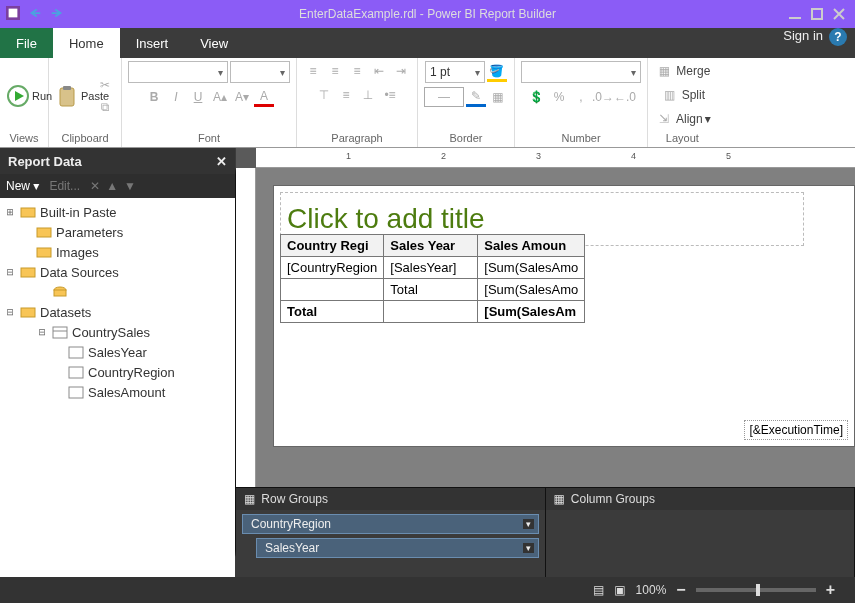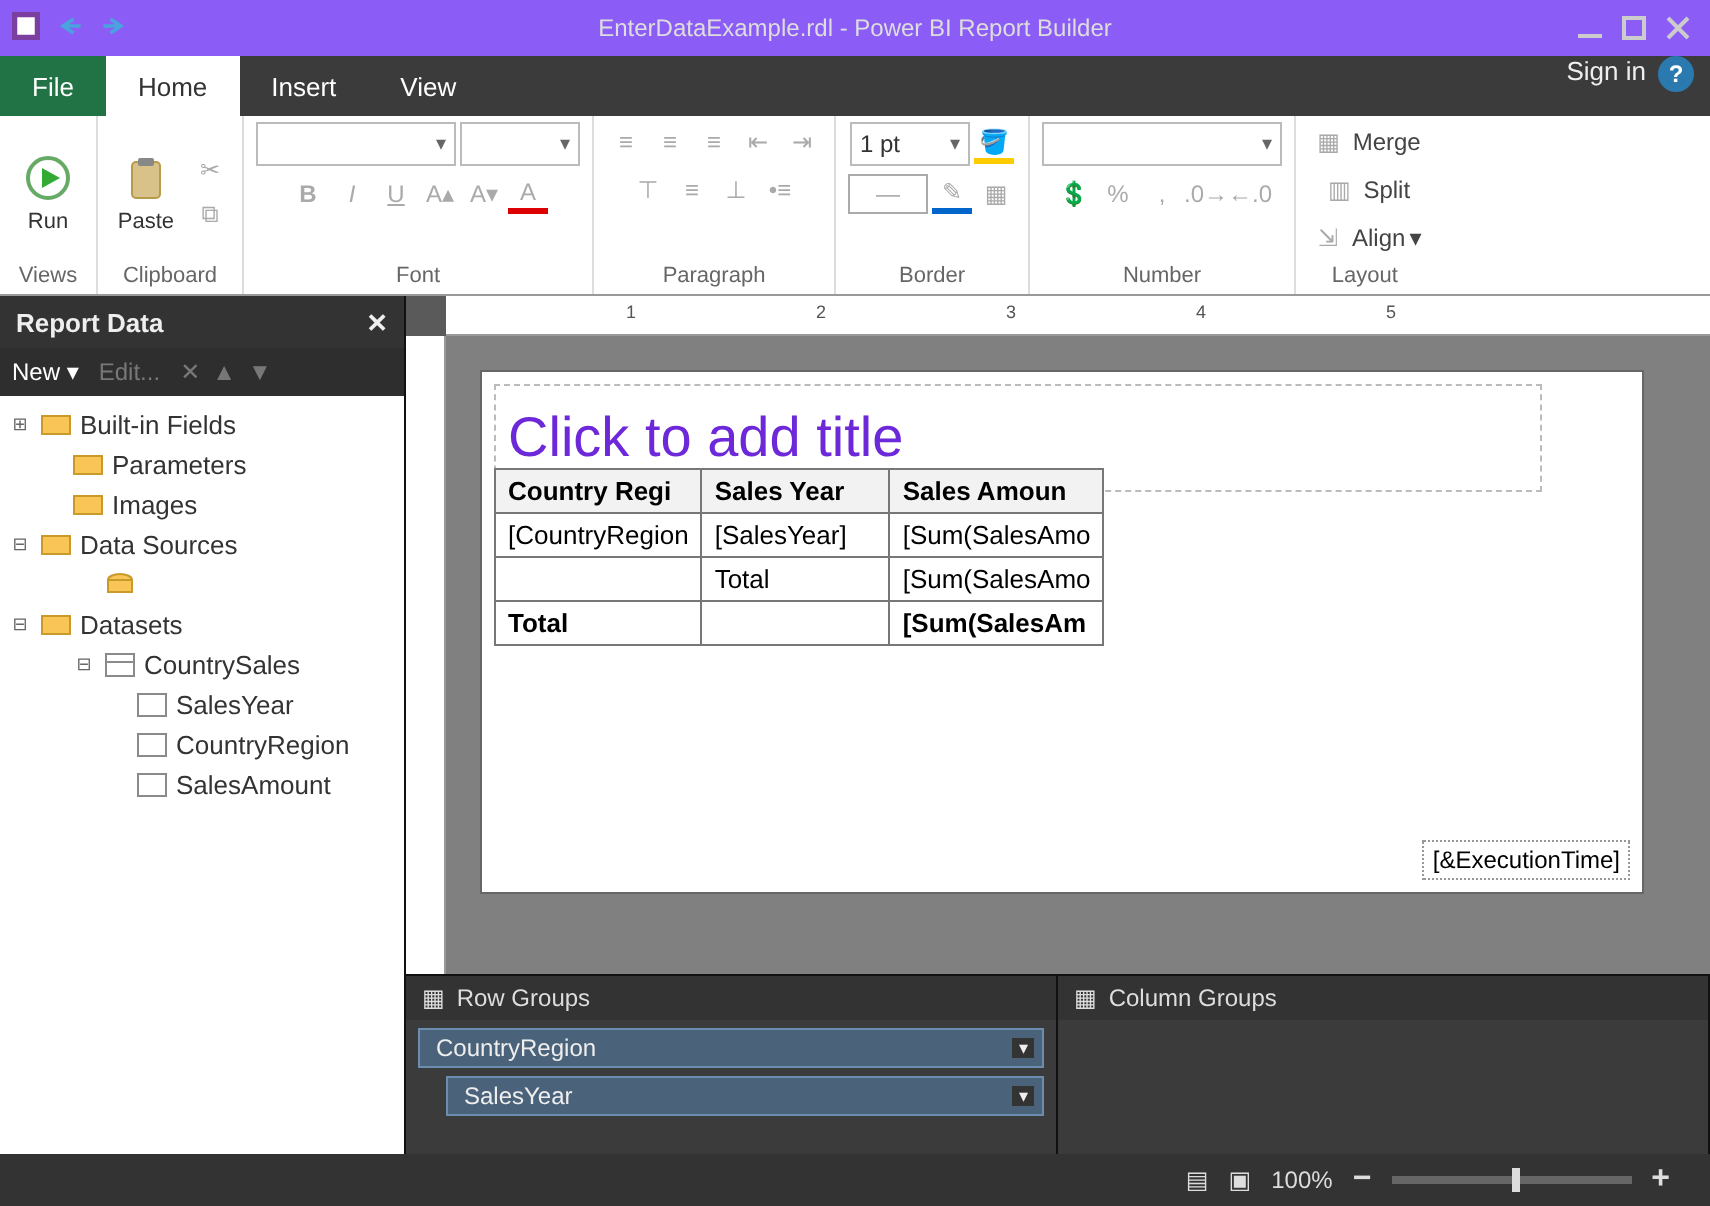--- a/index.html
+++ b/index.html
@@ -20,32 +20,32 @@
 .menubar .tab.active { background: #fff; color: #333; }
 .menubar .spacer { flex: 1; }
 .menubar .signin { color: #eee; font-size: 13px; padding: 0 8px; display: flex; gap: 6px; }
 .menubar .help-icon { width:18px;height:18px;border-radius:50%;background:#2a7ab0;color:#fff;display:flex;align-items:center;justify-content:center;font-size:12px;font-weight:bold;}
 
 
 .ribbon { height: 90px; background: #fff; display: flex; border-bottom: 1px solid #999; }
 .ribbon-group { border-right: 1px solid #ddd; display: flex; flex-direction: column; padding: 3px 6px 0 6px; }
 .ribbon-group .body { flex: 1; display: flex; align-items: center; gap: 4px; }
 .ribbon-group .label { text-align: center; font-size: 11px; color: #666; padding: 2px 0 3px 0; }
-.btn-lg { width: 36px; display: flex; flex-direction: column; align-items: center; gap: 2px; font-size: 11px; color: #333; cursor: pointer; }
+.btn-lg { width: 36px; display: flex; flex-direction: row; align-items: center; gap: 2px; font-size: 11px; color: #333; cursor: pointer; }
 .btn-lg .icon { width: 28px; height: 28px; display:flex;align-items:center;justify-content:center; }
 .btn-lg svg{width:24px;height:24px;}
 .btn-sm { width: 20px; height: 20px; display: flex; align-items: center; justify-content: center; font-size: 12px; color: #aaa; cursor:pointer;}
 .combo { height: 22px; min-width: 60px; border: 1px solid #bbb; background: #fff; font-size: 12px; display: flex; align-items: center; padding: 0 4px; color:#888; position:relative; }
 .combo::after{content:"▾"; position:absolute; right:4px; color:#666;font-size:10px;}
 .stack { display:flex; flex-direction:column; gap: 2px; }
 .row { display:flex; gap:2px; align-items:center;}
 
 
 .main { flex: 1; display: flex; min-height: 0; }
-.report-data { width: 203px; background: #333; color: #eee; display:flex; flex-direction:column; border-right:1px solid #111;}
+.report-data { width: 236px; background: #333; color: #eee; display:flex; flex-direction:column; border-right:1px solid #111;border-radius:27px;}
 .report-data .header { height: 26px; background: #333; display:flex; align-items:center; padding:0 8px; font-size:13px; font-weight:600; color:#eee; justify-content:space-between;}
 .report-data .header .close{cursor:pointer;font-weight:bold;}
 .report-data .toolbar { height: 24px; background: #2e2e2e; display:flex; align-items:center; padding: 0 6px; gap:10px; font-size:12px; }
 .report-data .toolbar .new{color:#fff;}
 .report-data .toolbar .disabled{color:#777;}
 .report-data .toolbar .icons{display:flex;gap:6px;color:#777;}
 .tree { background:#fff; color:#333; flex:1; font-size:13px; padding: 4px 0; overflow:auto;}
 .tree-item { display:flex; align-items:center; height:20px; padding-left:4px; gap:4px; cursor:pointer;}
 .tree-item .exp{width:12px;text-align:center;color:#666;font-size:9px;}
 .tree-item .ficon{width:16px;height:14px;}
@@ -56,21 +56,21 @@
 .indent3{padding-left:52px;}
 
 
 .design-area { flex:1; display:flex; flex-direction:column; min-width:0; background:#5a5a5a;}
 .design-scroll { flex:1; position:relative; overflow:hidden;}
 .hruler{height:20px;background:#fff;border-bottom:1px solid #999; margin-left:20px;position:relative;font-size:9px;color:#555;}
 .hruler .num{position:absolute;top:3px;}
 .vruler{width:20px;background:#fff;border-right:1px solid #999;position:absolute;left:0;top:20px;bottom:0;}
 .canvas-wrap{position:absolute;left:20px;top:20px;right:0;bottom:0;background:#808080;overflow:auto;}
 .page{background:#fff;margin:18px 18px;width:580px;height:260px;position:relative;box-shadow:0 0 0 1px #666;}
-.title-ph{position:absolute;left:6px;top:6px;right:50px;height:54px;border:1px dashed #bbb;color:#6d28d9;font-size:28px;padding:0 6px;display:flex;align-items:center;}
+.title-ph{position:absolute;left:6px;top:6px;right:50px;height:54px;border:1px dashed #bbb;color:#4d7c0f;font-size:28px;padding:0 6px;display:flex;align-items:center;}
 .tbl{position:absolute;left:6px;top:48px;border-collapse:collapse;font-size:13px;}
 .tbl td,.tbl th{border:1px solid #777;padding:2px 6px;height:22px;white-space:nowrap;overflow:hidden;}
 .tbl th{background:#f2f2f2;font-weight:bold;text-align:left;}
 .tbl th.c1{width:94px;} .tbl th.c2{width:94px;text-align:left;} .tbl th.c3{width:94px;}
 .tbl .bold{font-weight:bold;}
 .exec{position:absolute;right:6px;bottom:6px;border:1px dotted #999;font-size:12px;padding:2px 4px;}
 
 
 .groups { height: 90px; background:#333; display:flex; border-top:1px solid #111;}
 .groups .col{flex:1;display:flex;flex-direction:column;border-right:1px solid #111;}
@@ -270,21 +270,21 @@
         <span>▲</span>
         <span>▼</span>
       </span>
     </div>
     <div class="tree">
       <div class="tree-item">
           <span class="exp">⊞</span>
           <svg class="ficon">
             <rect class="folder" x="1" y="3" width="14" height="9"></rect>
           </svg>
-          <span>Built-in Fields</span>
+          <span>Built-in Paste</span>
         </div>
       <div class="tree-item indent1">
           <span class="exp"></span>
           <svg class="ficon">
             <rect class="folder" x="1" y="3" width="14" height="9"></rect>
           </svg>
           <span>Parameters</span>
         </div>
       <div class="tree-item indent1">
           <span class="exp"></span>

